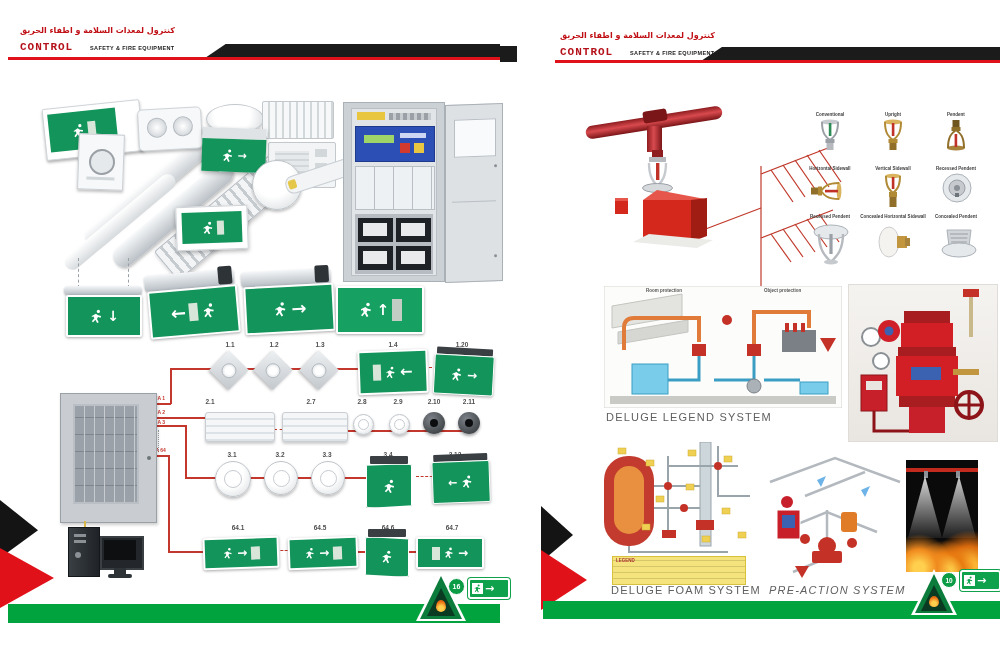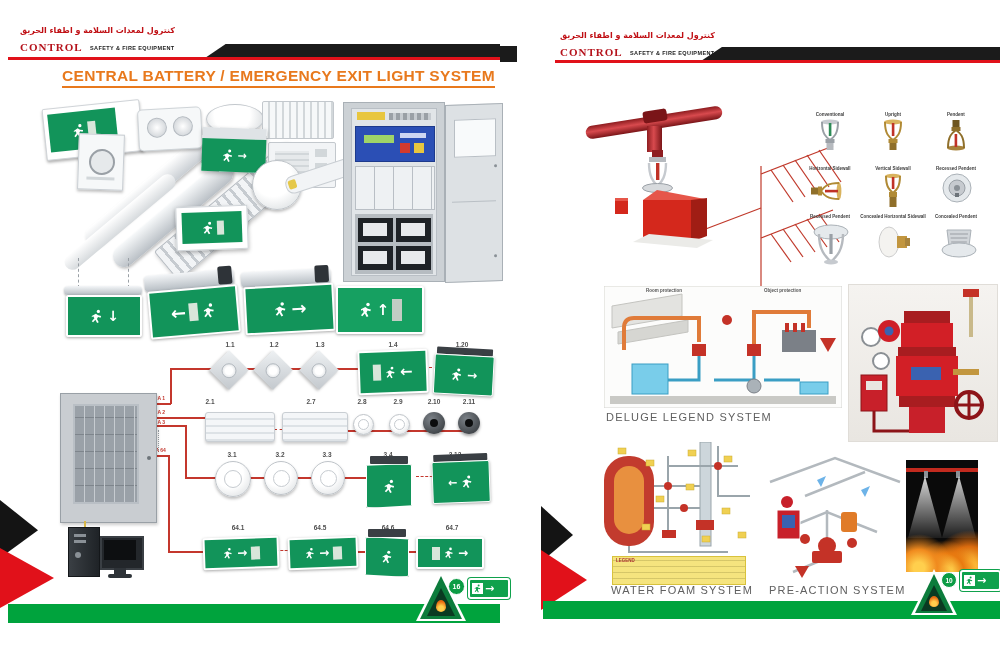--- a/index.html
+++ b/index.html
@@ -2,21 +2,21 @@
 <html><head>
 <meta charset="utf-8">
 <style>
   html,body{margin:0;padding:0;background:#fff;}
   #screen{position:relative;width:1000px;height:650px;background:#fff;overflow:hidden;
           font-family:"Liberation Sans",sans-serif;}
   .abs{position:absolute;}
   
   .arabic{position:absolute;direction:rtl;color:#c01015;font-weight:bold;font-size:8px;
           font-family:"DejaVu Sans",sans-serif;white-space:nowrap;}
-  .brandname{position:absolute;color:#b5121b;font-family:Liberation Serif, serif;
+  .brandname{position:absolute;color:#b5121b;font-family:Liberation Mono, monospace;
              font-weight:bold;font-size:11px;letter-spacing:1px;white-space:nowrap;}
   .tagline{position:absolute;color:#1a1a1a;font-weight:bold;font-size:5.5px;letter-spacing:.4px;white-space:nowrap;}
   .blackband{position:absolute;background:#1b1b1b;clip-path:polygon(7% 0,100% 0,100% 100%,0 100%);}
   .redline{position:absolute;background:#e1111a;height:2.5px;}
   .ptitle{position:absolute;color:#e8791d;font-weight:bold;white-space:nowrap;
           border-bottom:2px solid #e8791d;padding-bottom:1px;letter-spacing:.3px;}
   
   .sign{position:absolute;background:#12945a;border:2px solid #fff;border-radius:2px;
         box-shadow:0 1px 3px rgba(0,0,0,.35);display:flex;align-items:center;justify-content:center;gap:3px;}
   .arrow{font-family:"DejaVu Sans",sans-serif;font-weight:bold;color:#fff;line-height:1;}
@@ -74,21 +74,20 @@
 </svg>
 
 <div class="abs" style="left:8px;top:0;width:492px;height:650px;">
 
   <div class="arabic" style="left:12px;top:26px;">كنترول لمعدات السلامة و اطفاء الحريق</div>
   <span class="brandname" style="left:12px;top:41px;">CONTROL</span>
   <span class="tagline" style="left:82px;top:45px;">SAFETY &amp; FIRE EQUIPMENT</span>
   <div class="blackband" style="left:197px;top:44px;width:295px;height:14px;"></div>
   <div class="redline" style="left:0;top:57px;width:492px;"></div>
 
-  <div class="ptitle" style="left:54px;top:67px;font-size:15.5px;">CENTRAL BATTERY / EMERGENCY EXIT LIGHT SYSTEM</div>
 
   <div class="abs" style="left:0;top:96px;width:340px;height:168px;">
     <div class="abs" style="left:62px;top:88px;width:150px;height:20px;transform:rotate(-40deg);background:linear-gradient(#ffffff,#c9ced3);border-radius:10px;box-shadow:0 2px 3px rgba(0,0,0,.25);"></div>
     <div class="abs" style="left:90px;top:108px;width:150px;height:22px;transform:rotate(-40deg);background:linear-gradient(#f7f9fa,#b9bfc5);border-radius:11px;box-shadow:0 2px 3px rgba(0,0,0,.25);"></div>
     <div class="abs" style="left:42px;top:118px;width:140px;height:16px;transform:rotate(-40deg);background:linear-gradient(#ffffff,#d6dadd);border-radius:8px;"></div>
     <div class="abs" style="left:138px;top:96px;width:170px;height:36px;transform:rotate(-40deg);background:repeating-linear-gradient(90deg,#f2f4f6 0 6px,#c6cbd0 6px 9px);border:1px solid #b4bac0;border-radius:3px;box-shadow:0 2px 4px rgba(0,0,0,.25);"></div>
     <div class="abs" style="left:36px;top:8px;width:96px;height:50px;transform:rotate(-6deg);background:#fff;border:1px solid #d0d4d8;border-radius:2px;box-shadow:0 2px 3px rgba(0,0,0,.3);">
       <div class="abs" style="left:4px;top:5px;width:68px;height:38px;background:#12945a;display:flex;align-items:center;justify-content:center;gap:2px;">
         <svg class="man" width="15" height="15" viewBox="0 0 24 24">
               <use href="#man"></use>
@@ -599,21 +598,21 @@
             <rect x="124" y="66" width="8" height="6"></rect>
             <rect x="44" y="82" width="8" height="6"></rect>
         <rect x="104" y="94" width="8" height="6"></rect>
             <rect x="140" y="90" width="8" height="6"></rect>
       </g>
     </svg>
     <div class="abs" style="left:14px;top:114px;width:132px;height:27px;background:#f5e47e;border:1px solid #d8c23c;background-image:repeating-linear-gradient(0deg,transparent 0 5px,rgba(120,110,40,.25) 5px 6px);">
       <span class="minitxt" style="left:3px;top:1px;color:#a33;">LEGEND</span>
     </div>
   </div>
-  <div class="caption" style="left:68px;top:584px;">WATER FOAM SYSTEM</div>
+  <div class="caption" style="left:68px;top:584px;">DELUGE FOAM SYSTEM</div>
 
   <div class="abs" style="left:222px;top:450px;width:140px;height:132px;">
     <svg width="140" height="132" viewBox="0 0 140 132">
       <g stroke="#b3b9be" stroke-width="2.5" fill="none">
         <path d="M5 32 L70 8 L135 32"></path>
         <path d="M40 46 L100 22"></path>
         <path d="M62 60 L62 108"></path>
         <path d="M18 80 L62 62 L112 82"></path>
         <path d="M62 108 L28 122"></path>
       </g>
@@ -627,21 +626,21 @@
         <circle cx="40" cy="89" r="5"></circle>
             <circle cx="87" cy="93" r="5"></circle>
         <polygon points="30,116 44,116 37,128"></polygon>
       </g>
       <g fill="#6db3e8">
         <polygon points="52,30 61,26 56,37"></polygon>
         <polygon points="96,40 105,36 100,47"></polygon>
       </g>
     </svg>
   </div>
-  <div class="caption" style="left:226px;top:584px;">PRE-ACTION SYSTEM</div>
+  <div class="caption" style="left:226px;top:584px;font-style:italic;">PRE-ACTION SYSTEM</div>
 
   <div class="photo" style="left:363px;top:460px;width:72px;height:112px;background:#0a0a0a;overflow:hidden;">
     <div class="abs" style="left:0;top:8px;width:72px;height:4px;background:#c22a1e;"></div>
     <div class="abs" style="left:18px;top:11px;width:4px;height:7px;background:#8a9096;"></div>
     <div class="abs" style="left:50px;top:11px;width:4px;height:7px;background:#8a9096;"></div>
     <div class="abs" style="left:2px;top:16px;width:34px;height:62px;background:linear-gradient(rgba(255,255,255,.85),rgba(255,255,255,.08));clip-path:polygon(50% 0,100% 100%,0 100%);"></div>
     <div class="abs" style="left:36px;top:16px;width:34px;height:62px;background:linear-gradient(rgba(255,255,255,.8),rgba(255,255,255,.08));clip-path:polygon(50% 0,100% 100%,0 100%);"></div>
     <div class="abs" style="left:0;top:70px;width:72px;height:42px;background:radial-gradient(circle at 18% 90%,#ffcf4d 8%,#f08a1e 26%,transparent 48%),radial-gradient(circle at 55% 100%,#ffd34d 10%,#e87a10 32%,transparent 55%),radial-gradient(circle at 88% 88%,#ffbe3a 8%,#d96a0e 28%,transparent 50%);"></div>
   </div>
 

